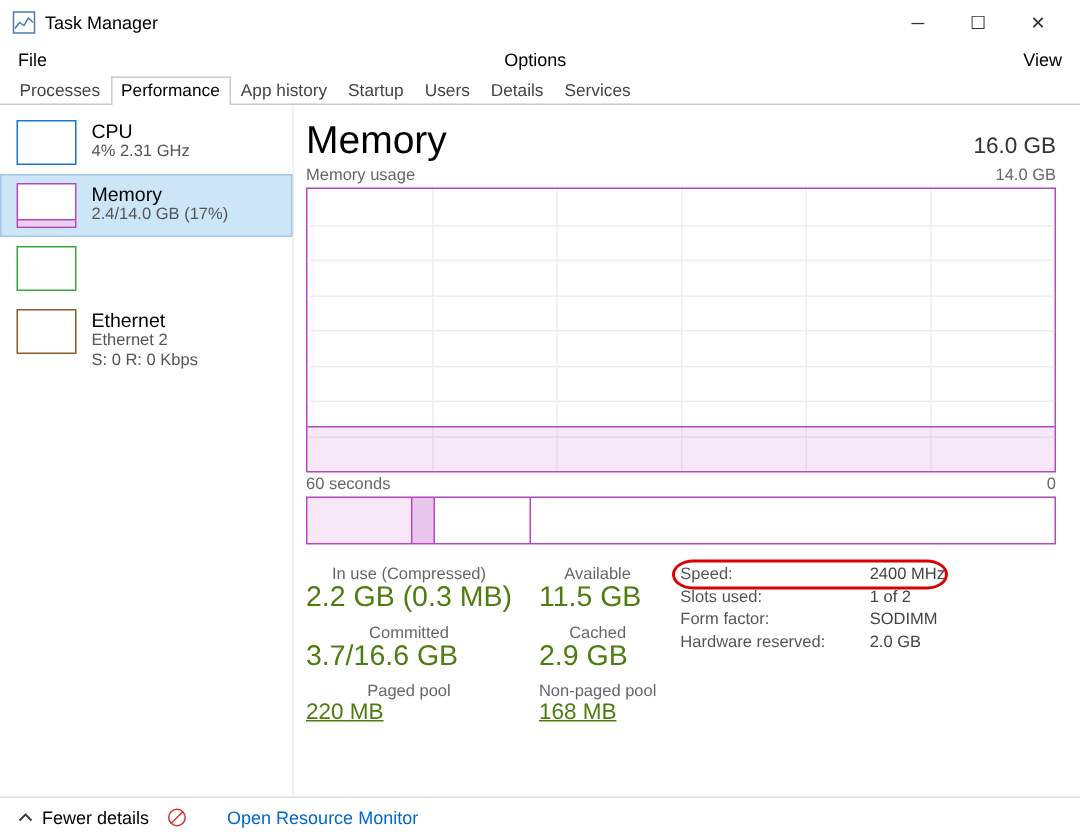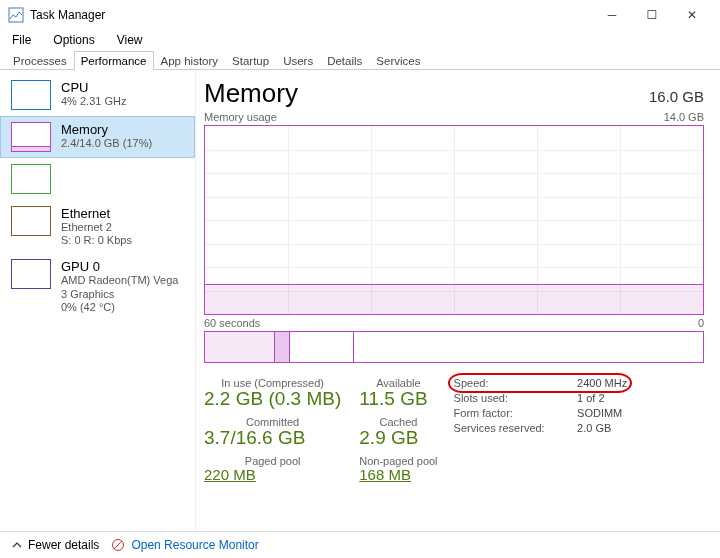--- a/index.html
+++ b/index.html
@@ -2,21 +2,21 @@
 <html><head>
 <meta charset="utf-8">
 <style>
   * { box-sizing: border-box; margin: 0; padding: 0; }
   body { font-family: "Segoe UI", Tahoma, sans-serif; font-size: 12px; color: #000; background: #fff; width: 720px; height: 558px; overflow: hidden; display: flex; flex-direction: column; }
   .titlebar { height: 30px; display: flex; align-items: center; padding: 0 8px; }
   .titlebar .app-icon { width: 16px; height: 16px; margin-right: 6px; display: inline-flex; align-items: center; justify-content: center; }
   .titlebar .title { font-size: 12px; }
   .titlebar .controls { margin-left: auto; display: flex; }
   .winctl { width: 40px; height: 28px; display: flex; align-items: center; justify-content: center; font-family: "Segoe UI Symbol", sans-serif; font-size: 12px; color: #333; }
-  .menubar { display: flex; gap: 14px; padding: 0 8px; height: 20px; align-items: center; font-size: 12px; }
+  .menubar { display: flex; gap: 2px; padding: 0 8px; height: 20px; align-items: center; font-size: 12px; justify-content: space-between; }
   .menubar span { padding: 1px 4px; }
   .tabs { display: flex; border-bottom: 1px solid #ccc; padding: 0 6px; font-size: 11.5px; }
   .tab { padding: 3px 6px; color: #444; border: 1px solid transparent; border-bottom: none; margin-right: 0px; position: relative; top: 1px; }
   .tab.active { border-color: #ccc; background: #fff; color: #000; }
   .content { flex: 1; display: flex; overflow: hidden; }
   .sidebar { width: 196px; border-right: 1px solid #eee; padding: 4px 0; }
   .side-item { display: flex; padding: 5px 10px 5px 10px; gap: 10px; border: 1px solid transparent; }
   .side-item.selected { background: #cde6f7; border: 1px solid #a3c6e8; }
   .thumb { width: 40px; height: 30px; border: 1px solid #999; flex: none; background: #fff; position: relative; overflow: hidden; }
   .thumb.cpu { border-color: #1a75cf; }
@@ -48,21 +48,21 @@
   .seg4 { flex: 1; border-right: none; }
   .stats-area { display: flex; margin-top: 14px; gap: 16px; }
   .stats-left { display: grid; grid-template-columns: auto auto; column-gap: 18px; row-gap: 6px; }
   .stat .lab { font-size: 11px; color: #666; text-align: center; }
   .stat .val { font-size: 19px; color: #4d7c0f; line-height: 1.1; }
   .stat.small .val { font-size: 15px; text-decoration: underline; }
   .stats-right { display: grid; grid-template-columns: auto auto; column-gap: 16px; row-gap: 3px; font-size: 11px; color: #444; align-content: start; min-width: 190px; position: relative; }
   .stats-right .lab { color: #555; }
   .highlight-circle { position: absolute; border: 2px solid #d00; border-radius: 14px / 10px; pointer-events: none; }
   .footer { border-top: 1px solid #ddd; padding: 6px 12px; display: flex; align-items: center; gap: 6px; font-size: 12px; }
-  .footer .orm { color: #0066cc; }
+  .footer .orm { color: #0066cc; margin-left: 20px; }
   svg { display: block; }
 </style>
 </head>
 <body>
 
 <div class="titlebar">
   <span class="app-icon">
     <svg width="16" height="16" viewBox="0 0 16 16">
       <rect x="1" y="1" width="14" height="14" fill="none" stroke="#4a7ab5" stroke-width="1"></rect>
       <polyline points="2,12 5,8 8,10 11,5 14,8" fill="none" stroke="#4a7ab5" stroke-width="1"></polyline>
@@ -111,28 +111,20 @@
     </div>
     <div class="side-item">
       <div class="thumb disk"></div>
     </div>
     <div class="side-item">
       <div class="thumb eth"></div>
       <div class="side-text">
         <div class="line1">Ethernet</div>
         <div class="line2">Ethernet 2</div>
         <div class="line3">S: 0  R: 0 Kbps</div>
-      </div>
-    </div>
-    <div class="side-item">
-      <div class="thumb gpu"></div>
-      <div class="side-text">
-        <div class="line1">GPU 0</div>
-        <div class="line2">AMD Radeon(TM) Vega 3 Graphics</div>
-        <div class="line3">0%  (42 °C)</div>
       </div>
     </div>
   </div>
 
   <div class="main">
     <div class="main-head">
       <h1>Memory</h1>
       <span class="right">16.0 GB</span>
     </div>
     <div class="graph-label-row">
@@ -192,21 +184,21 @@
           <div class="val">168 MB</div>
         </div>
       </div>
       <div class="stats-right">
         <div class="lab">Speed:</div>
         <div>2400 MHz</div>
         <div class="lab">Slots used:</div>
         <div>1 of 2</div>
         <div class="lab">Form factor:</div>
         <div>SODIMM</div>
-        <div class="lab">Services reserved:</div>
+        <div class="lab">Hardware reserved:</div>
         <div>2.0 GB</div>
         <span class="highlight-circle" style="top:-4px; left:-6px; width:184px; height:20px;"></span>
       </div>
     </div>
   </div>
 </div>
 
 <div class="footer">
   <span>
     <svg width="10" height="10" viewBox="0 0 10 10">

